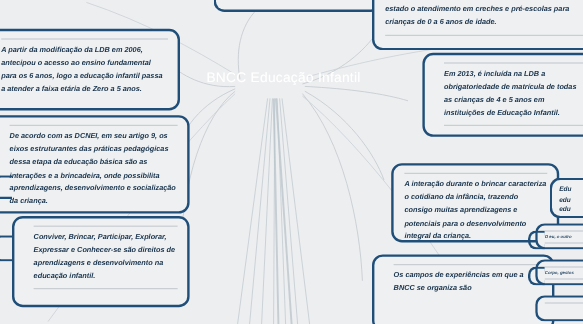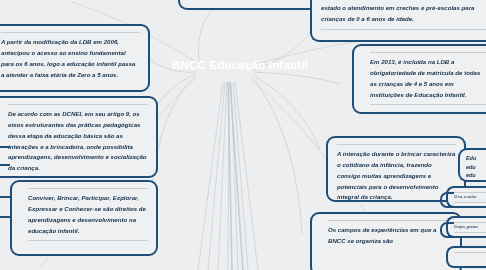--- a/index.html
+++ b/index.html
@@ -29,21 +29,21 @@
     pointer-events: none;
   }
 
   
   .root-node {
     position: absolute;
     left: 172px;
     top: 59px;
     color: #ffffff;
     font-size: 11.5px;
-    font-weight: 700;
+    font-weight: 400;
     letter-spacing: 0.2px;
     white-space: nowrap;
     text-shadow: 0 0 1px rgba(255,255,255,0.35);
   }
 
   
   .card {
     position: absolute;
     box-sizing: border-box;
     background: #eef0f1;

